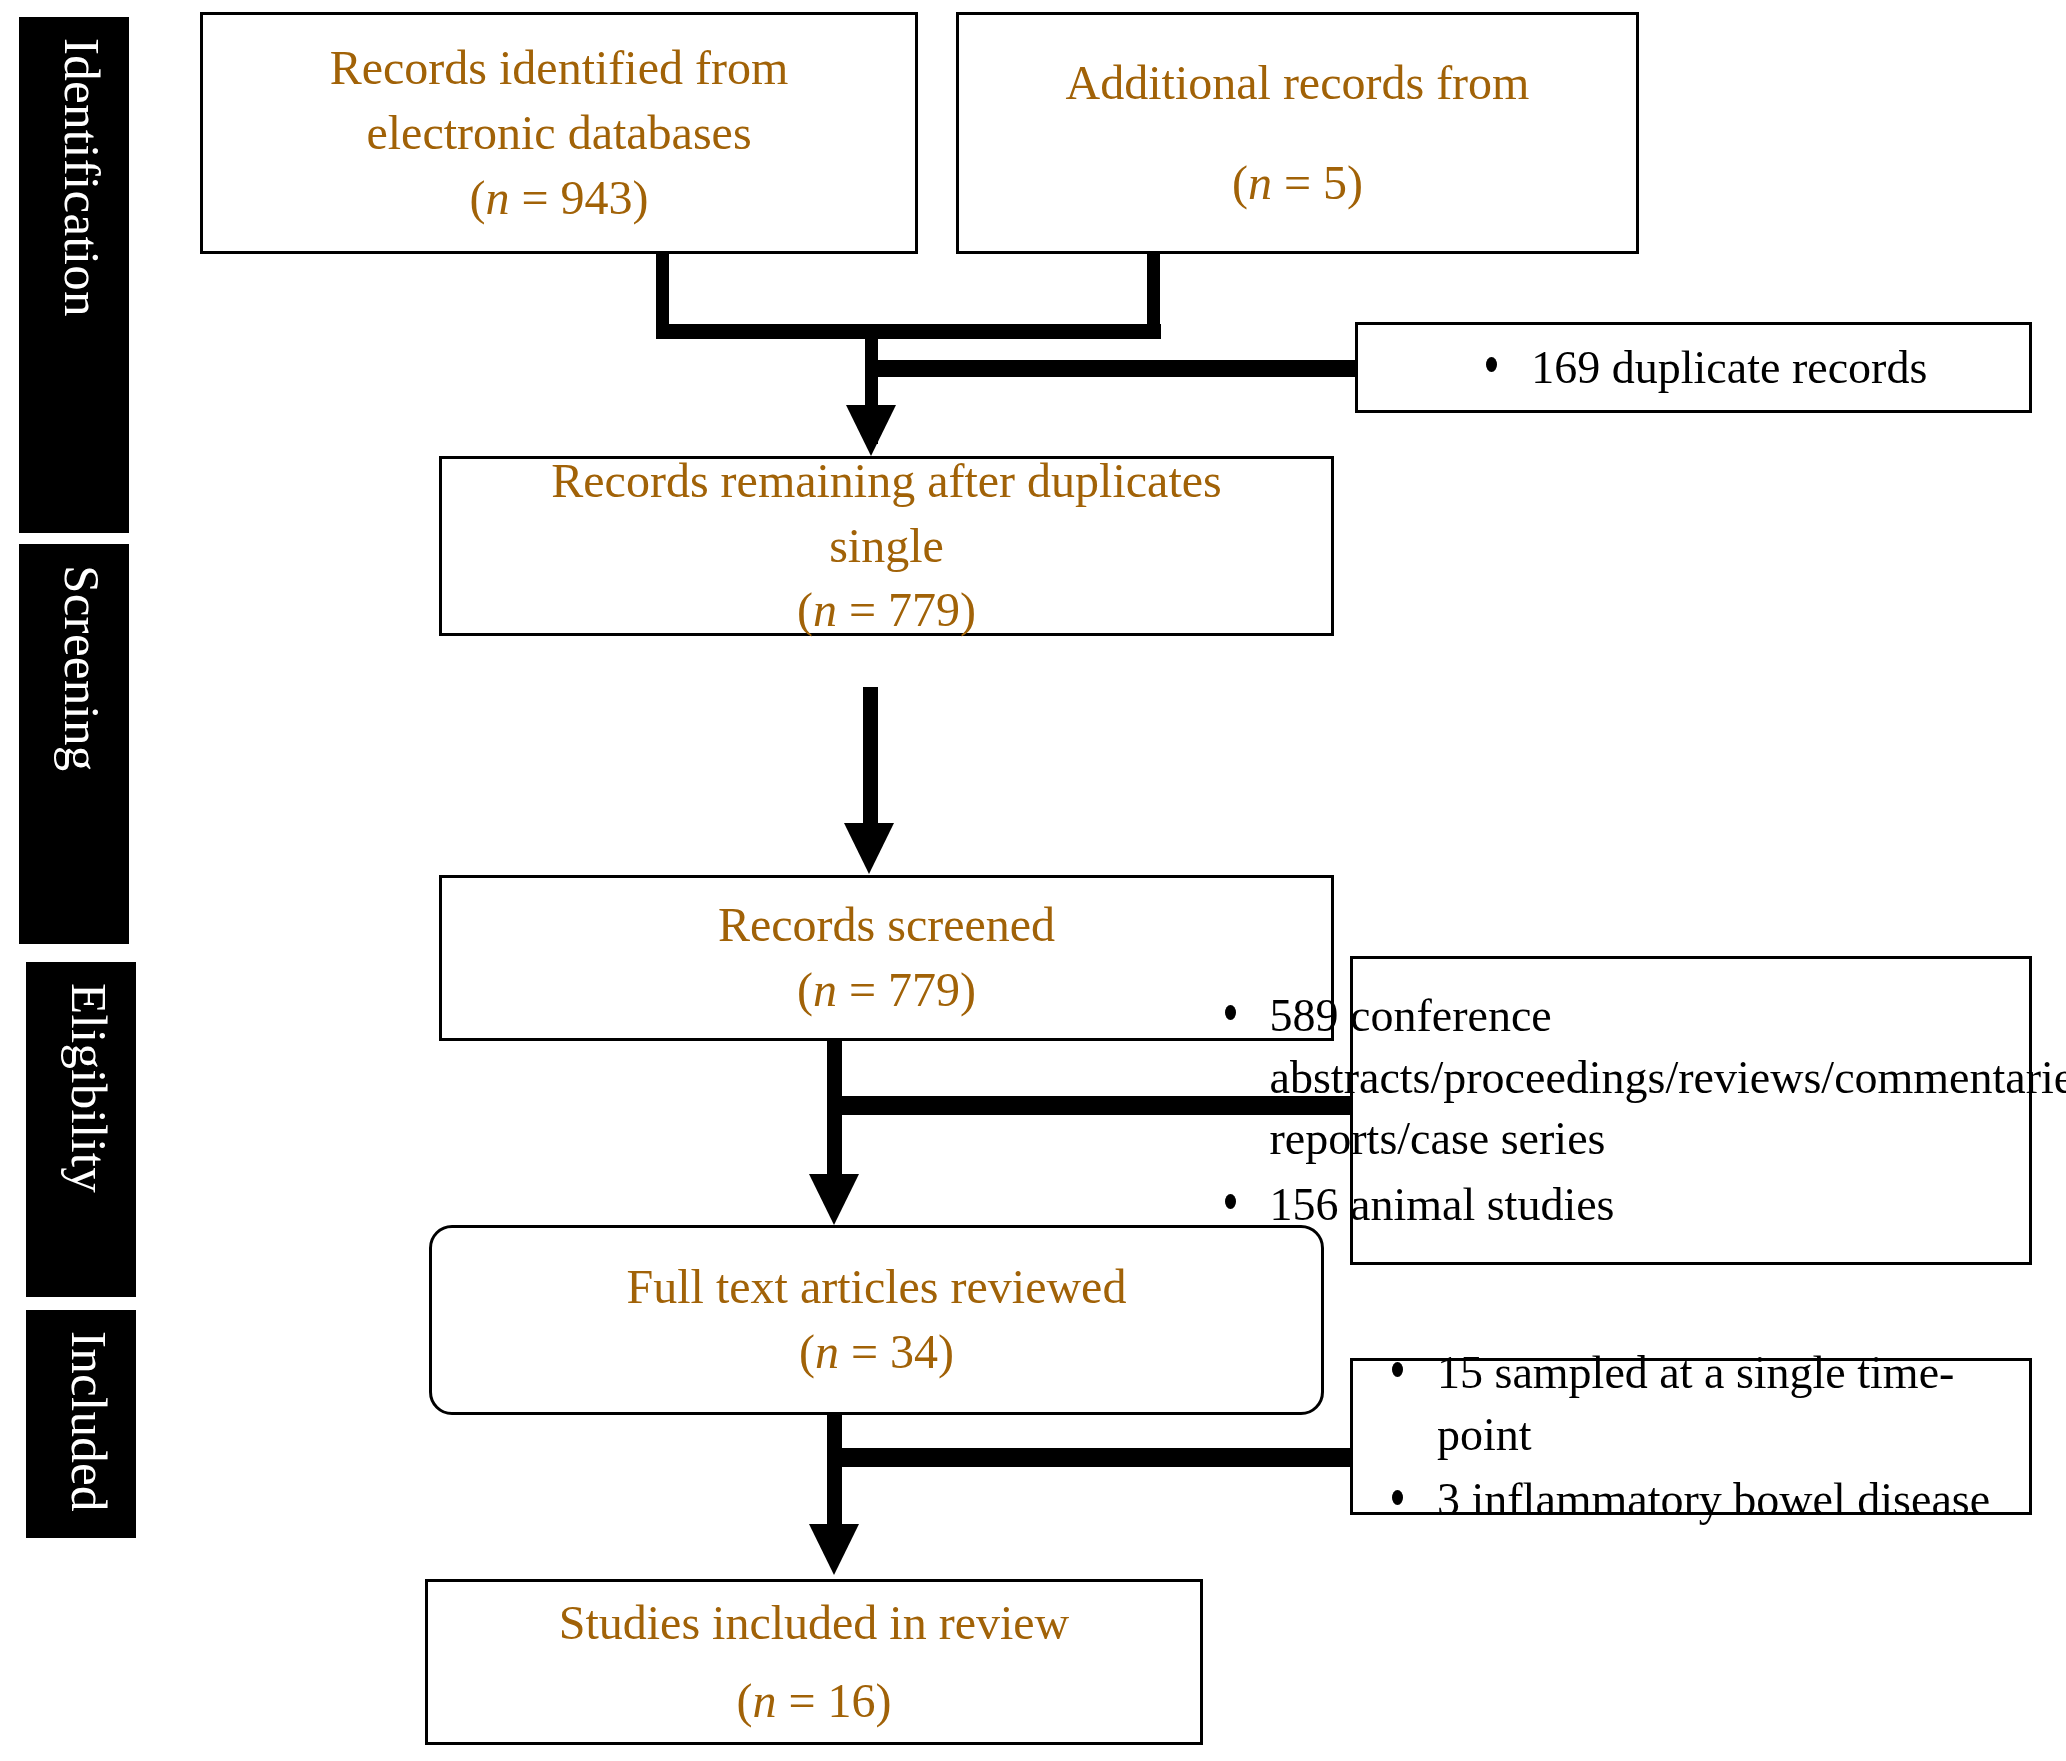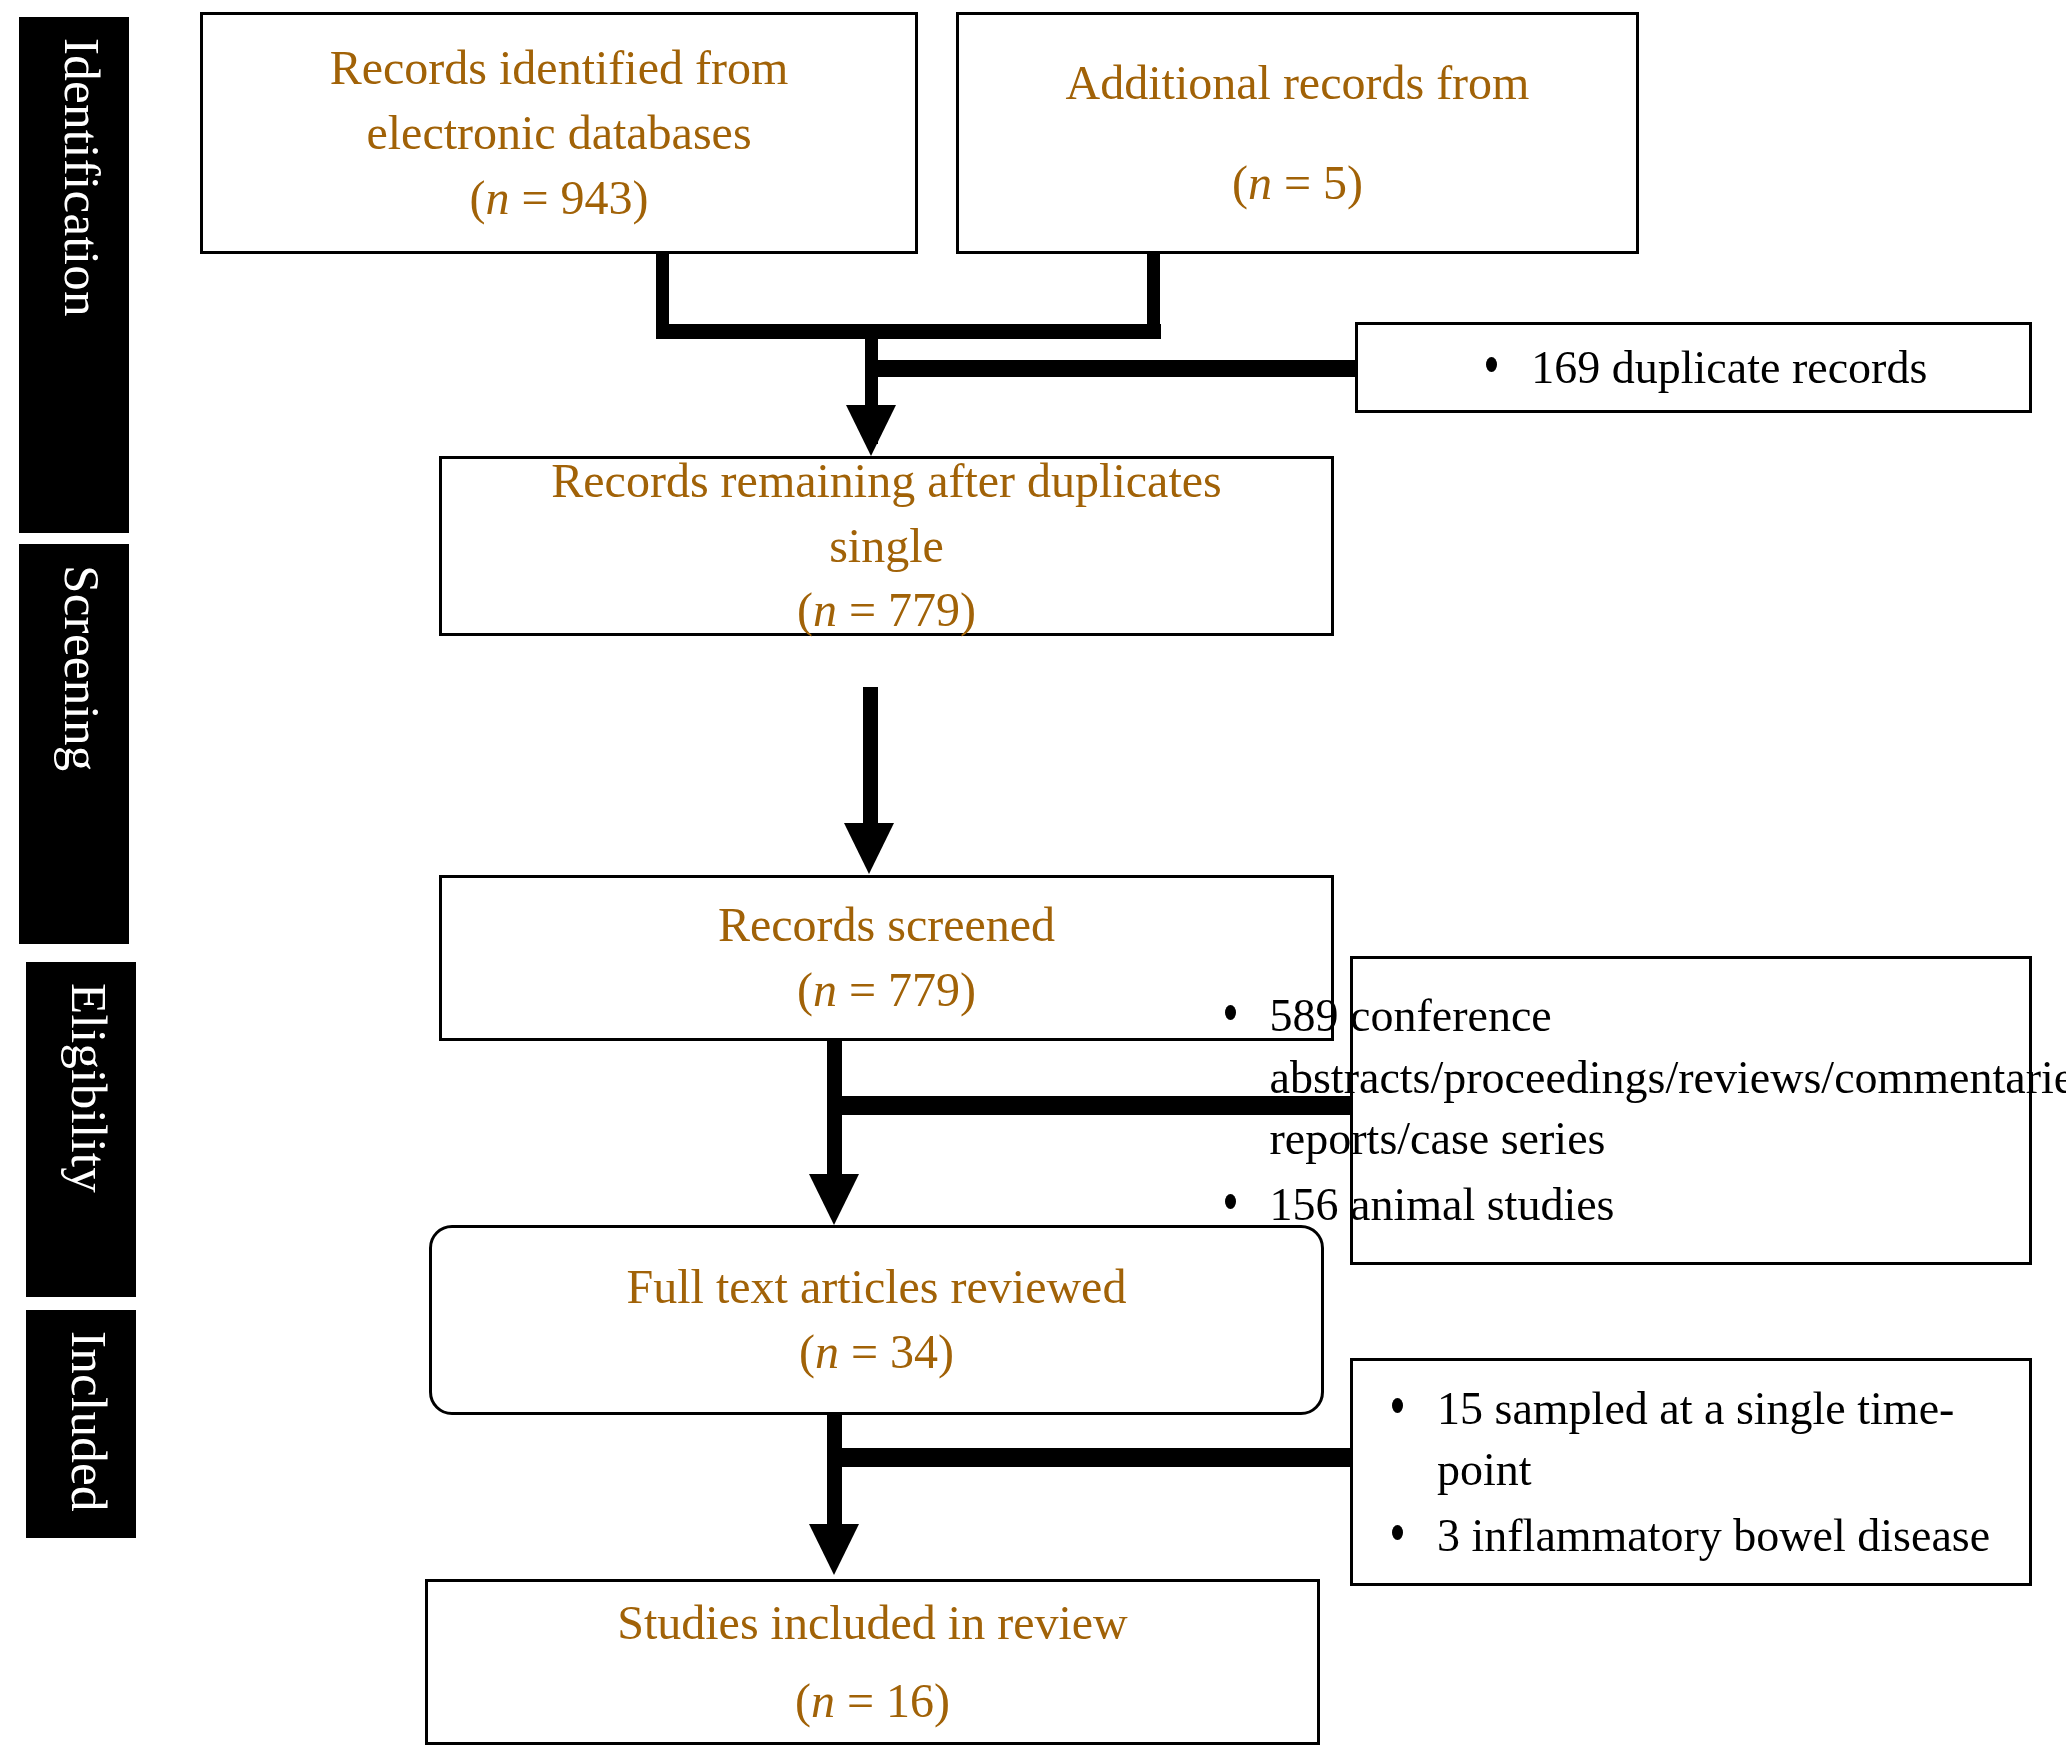--- a/index.html
+++ b/index.html
@@ -189,32 +189,32 @@
         <span>156 animal studies</span>
       </li>
     </ul>
   </div>
 
   <div class="flow-box" style="left:429px; top:1225px; width:895px; height:190px;border-radius:23px;">
     <span class="line">Full text articles reviewed</span>
     <span class="nline"><span>(</span><span class="nit">n</span><span> = 34)</span></span>
   </div>
 
-  <div class="excl-box" style="left:1350px; top:1358px; width:682px; height:228px;">
+  <div class="excl-box" style="left:1350px; top:1358px; width:682px; height:157px;">
     <ul class="excl-list">
       <li class="excl-item">
         <span class="bullet"></span>
         <span>15 sampled at a single time-point</span>
       </li>
       <li class="excl-item">
         <span class="bullet"></span>
         <span>3 inflammatory bowel disease</span>
       </li>
     </ul>
   </div>
 
-  <div class="flow-box" style="left:425px; top:1579px; width:895px; height:166px;gap:13px;">
+  <div class="flow-box" style="left:425px; top:1579px; width:778px; height:166px;gap:13px;">
     <span class="line">Studies included in review</span>
     <span class="nline"><span>(</span><span class="nit">n</span><span> = 16)</span></span>
   </div>
 
 </div>
 
 
 </body></html>

